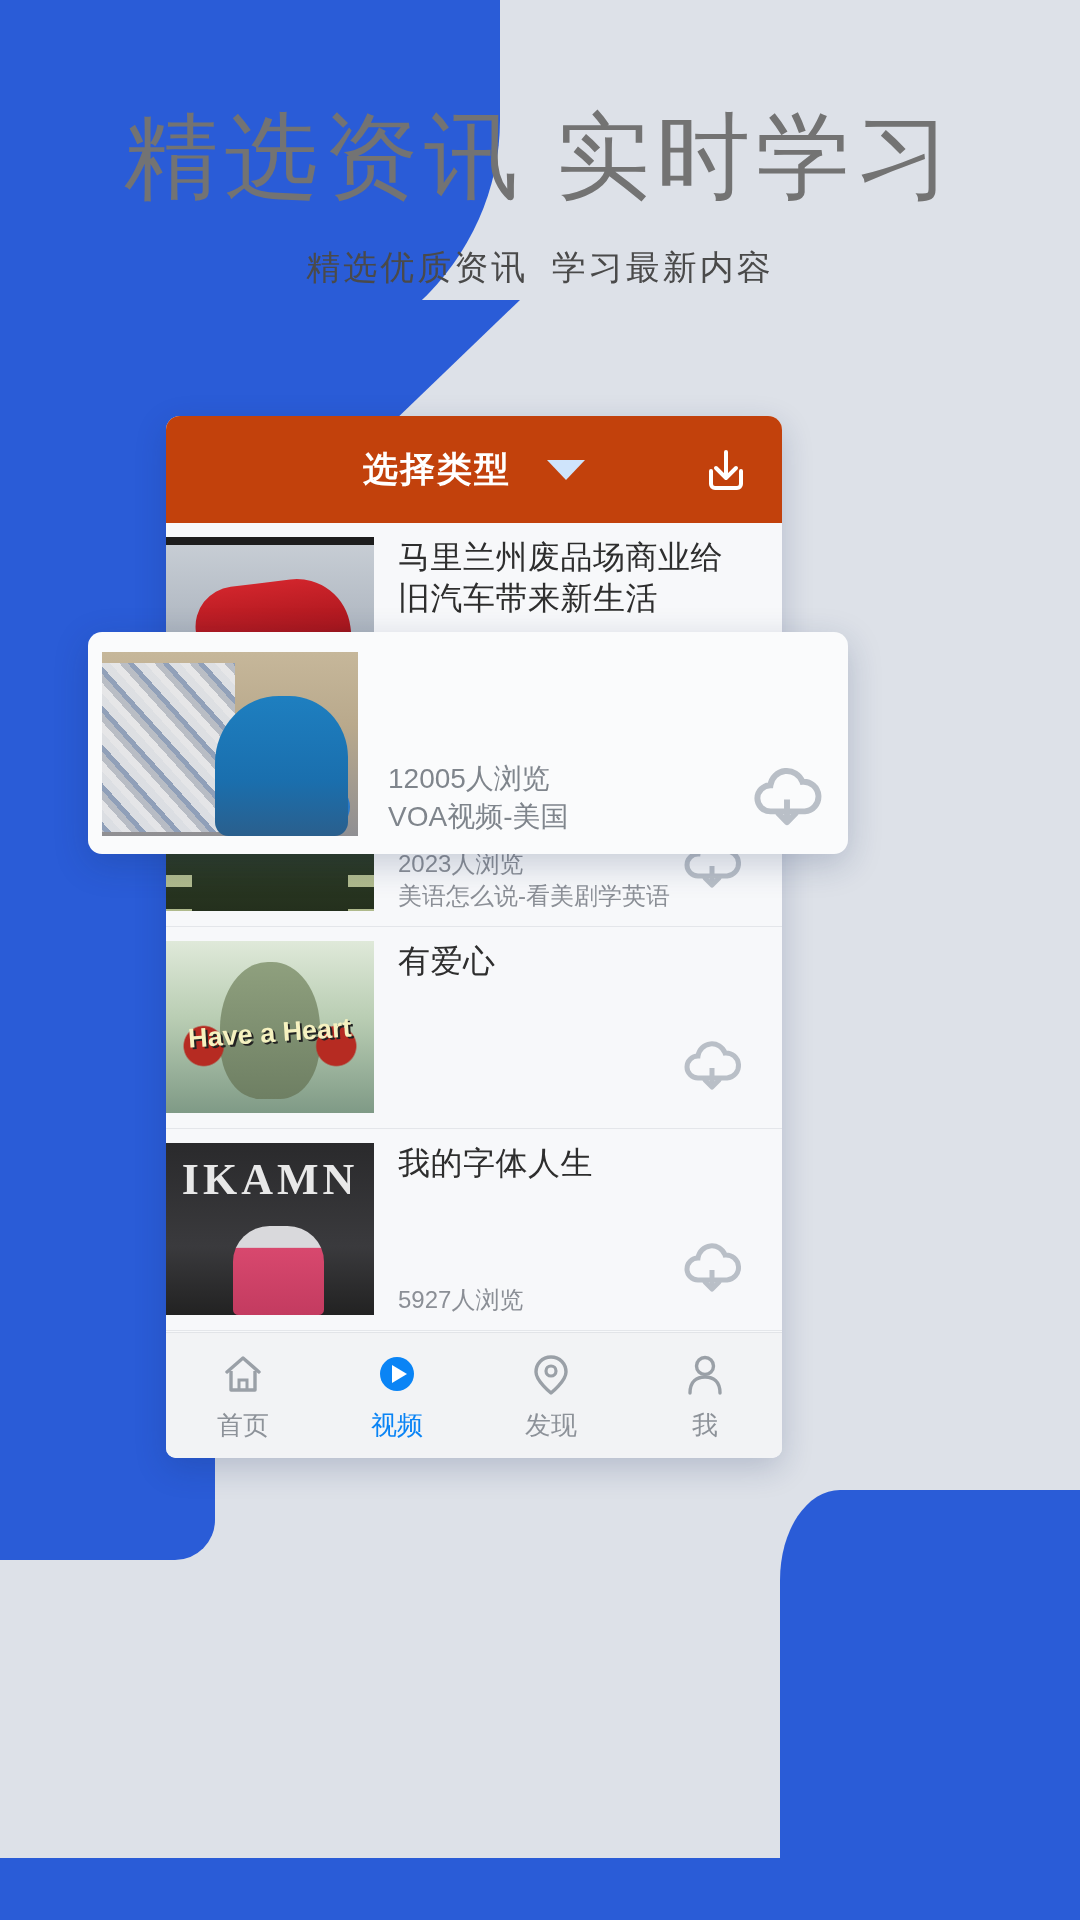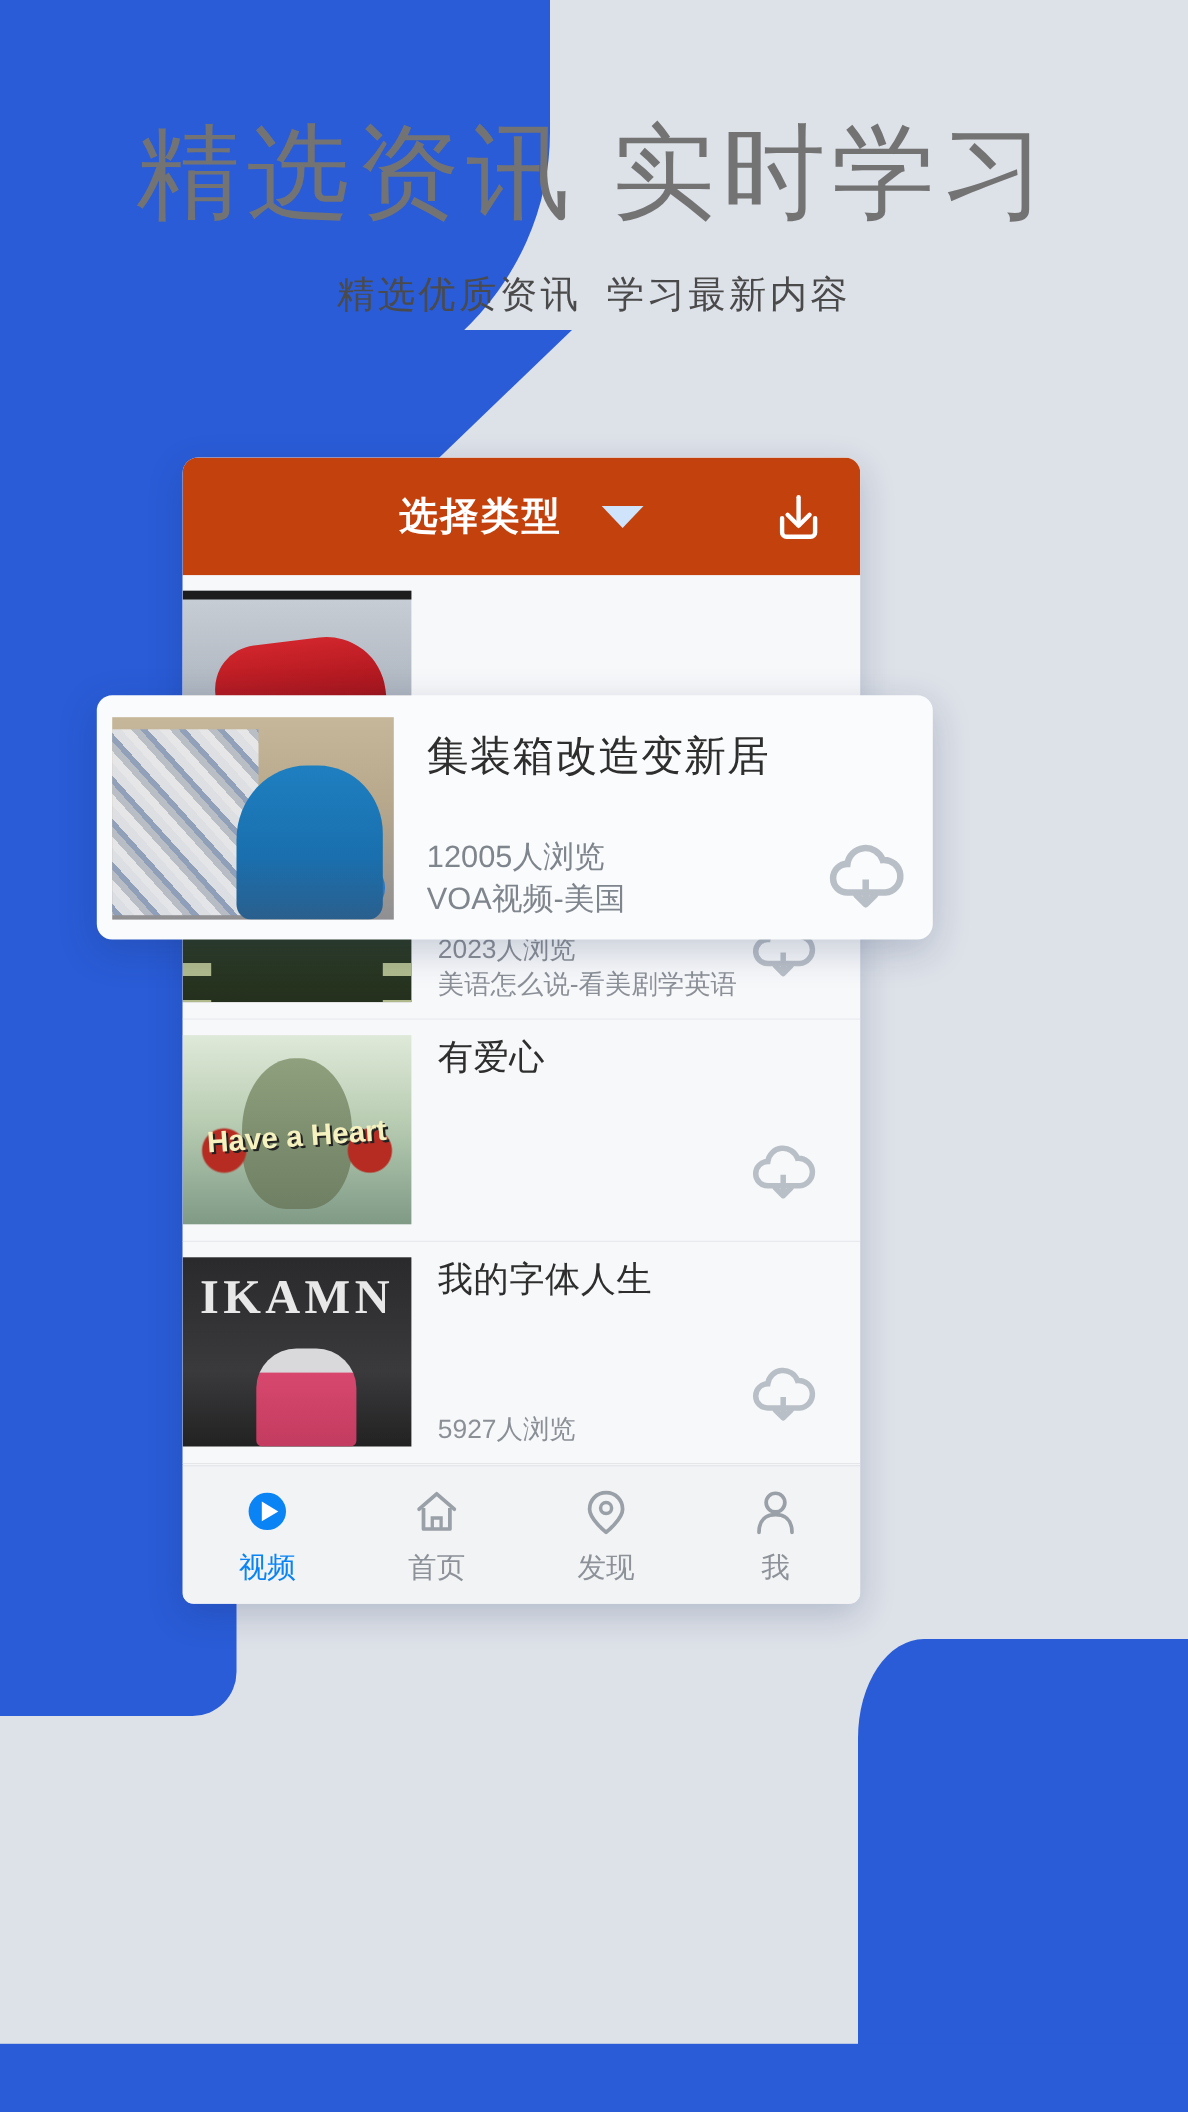--- a/index.html
+++ b/index.html
@@ -303,20 +303,21 @@
     </div>
   </div>
 
   <div class="list">
 
     <div class="row">
       <div class="thumb tn-car">
         <span class="voa">VOA</span>
       </div>
       <div class="row-body">
+        <div class="row-title">马里兰州废品场商业给旧汽车带来新生活</div>
         <div class="row-meta">
           <div>2581人浏览</div>
           <div>VOA视频-经济</div>
         </div>
         <div class="cloud-dl">
           <svg width="64" height="54" viewBox="0 0 64 54">
             <path class="cloud-stroke" d="M18 40 a11 11 0 0 1 0 -22 a14 14 0 0 1 27 -3 a10 10 0 0 1 2 25 Z"></path>
             <line x1="32" y1="30" x2="32" y2="48" class="cloud-stroke"></line>
             <polyline points="25,42 32,49 39,42" class="cloud-stroke" stroke-linecap="round" stroke-linejoin="round"></polyline>
           </svg>
@@ -372,41 +373,41 @@
             <path class="cloud-stroke" d="M18 40 a11 11 0 0 1 0 -22 a14 14 0 0 1 27 -3 a10 10 0 0 1 2 25 Z"></path>
             <line x1="32" y1="30" x2="32" y2="48" class="cloud-stroke"></line>
             <polyline points="25,42 32,49 39,42" class="cloud-stroke" stroke-linecap="round" stroke-linejoin="round"></polyline>
           </svg>
         </div>
       </div>
     </div>
   </div>
 
   <div class="nav">
-    <div class="nav-item active">
-      <span class="nav-ico">
-        <svg width="48" height="48" viewBox="0 0 48 48">
-          <circle cx="24" cy="24" r="17" fill="#0a84f5"></circle>
-          <polygon points="19,15 34,24 19,33" fill="#ffffff"></polygon>
-        </svg>
-      </span>
-      <span class="nav-label">视频</span>
-    </div>
-
     <div class="nav-item">
       <span class="nav-ico">
         <svg width="48" height="48" viewBox="0 0 48 48">
           <path d="M8 22 L24 8 L40 22" fill="none" stroke="#9aa0a7" stroke-width="3.4" stroke-linecap="round" stroke-linejoin="round"></path>
           <path d="M12 21 V40 H36 V21" fill="none" stroke="#9aa0a7" stroke-width="3.4" stroke-linejoin="round"></path>
           <path d="M20 40 V30 H28 V40" fill="none" stroke="#9aa0a7" stroke-width="3"></path>
         </svg>
       </span>
       <span class="nav-label">首页</span>
     </div>
 
+    <div class="nav-item active">
+      <span class="nav-ico">
+        <svg width="48" height="48" viewBox="0 0 48 48">
+          <circle cx="24" cy="24" r="17" fill="#0a84f5"></circle>
+          <polygon points="19,15 34,24 19,33" fill="#ffffff"></polygon>
+        </svg>
+      </span>
+      <span class="nav-label">视频</span>
+    </div>
+
     <div class="nav-item">
       <span class="nav-ico">
         <svg width="48" height="48" viewBox="0 0 48 48">
           <path d="M24 7 C15 7 9 14 9 22 C9 31 24 43 24 43 C24 43 39 31 39 22 C39 14 33 7 24 7 Z" fill="none" stroke="#9aa0a7" stroke-width="3.4" stroke-linejoin="round"></path>
           <circle cx="24" cy="21" r="5" fill="none" stroke="#9aa0a7" stroke-width="3.2"></circle>
         </svg>
       </span>
       <span class="nav-label">发现</span>
     </div>
 
@@ -420,21 +421,20 @@
       <span class="nav-label">我</span>
     </div>
   </div>
 </div>
 
 <div class="float-card">
   <div class="thumb tn-container">
     <span class="voa">VOA</span>
   </div>
   <div class="fc-body">
-    <div class="fc-title">集装箱改造变新居</div>
     <div class="fc-meta">
       <div>12005人浏览</div>
       <div>VOA视频-美国</div>
     </div>
     <div class="fc-cloud">
       <svg width="78" height="64" viewBox="0 0 64 54">
         <path class="cloud-stroke" d="M18 40 a11 11 0 0 1 0 -22 a14 14 0 0 1 27 -3 a10 10 0 0 1 2 25 Z"></path>
         <line x1="32" y1="30" x2="32" y2="48" class="cloud-stroke"></line>
         <polyline points="25,42 32,49 39,42" class="cloud-stroke" stroke-linecap="round" stroke-linejoin="round"></polyline>
       </svg>

